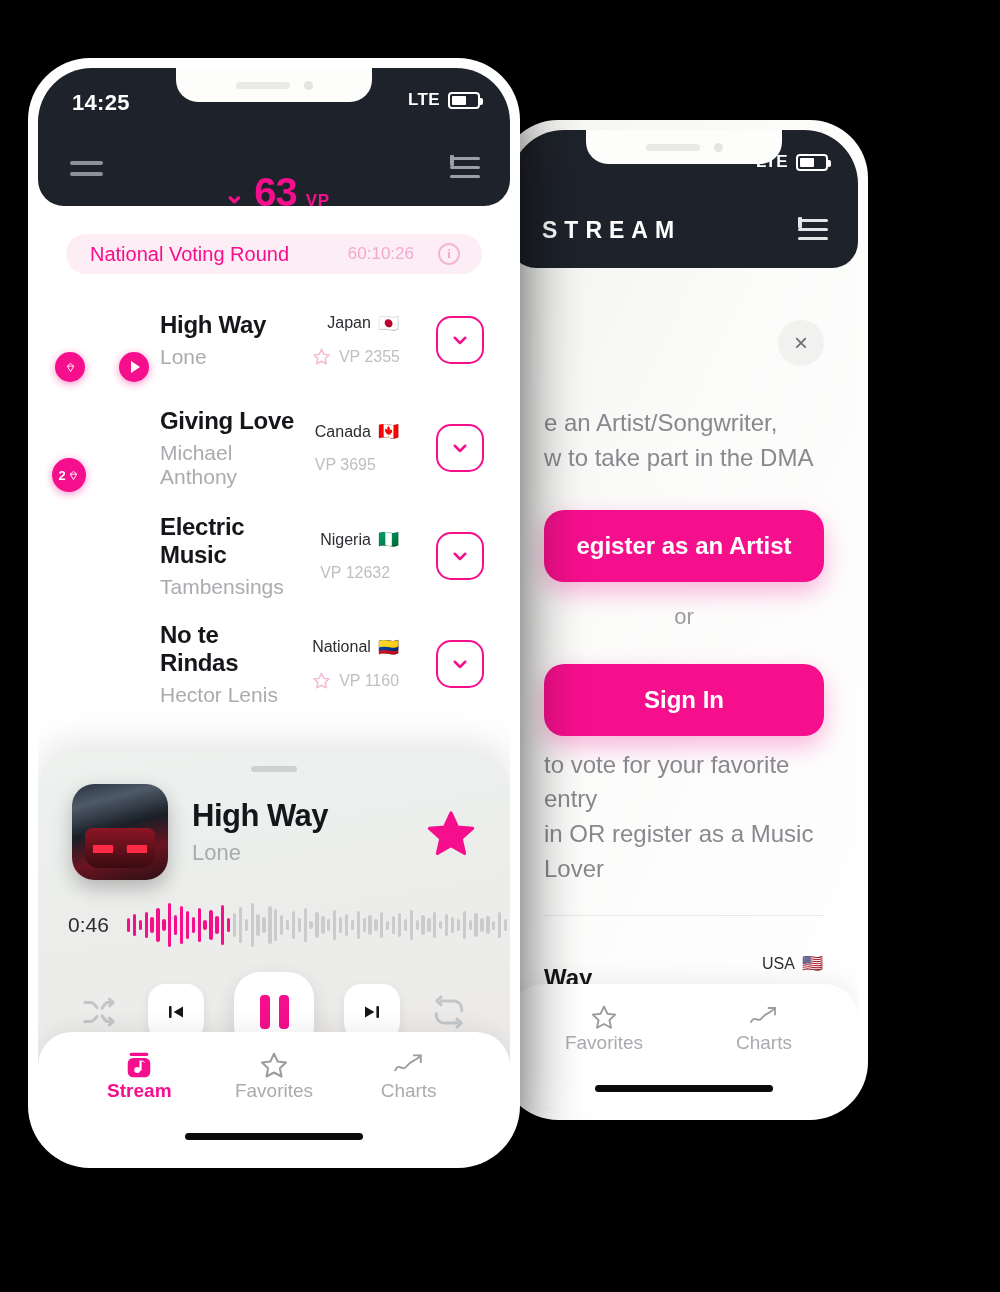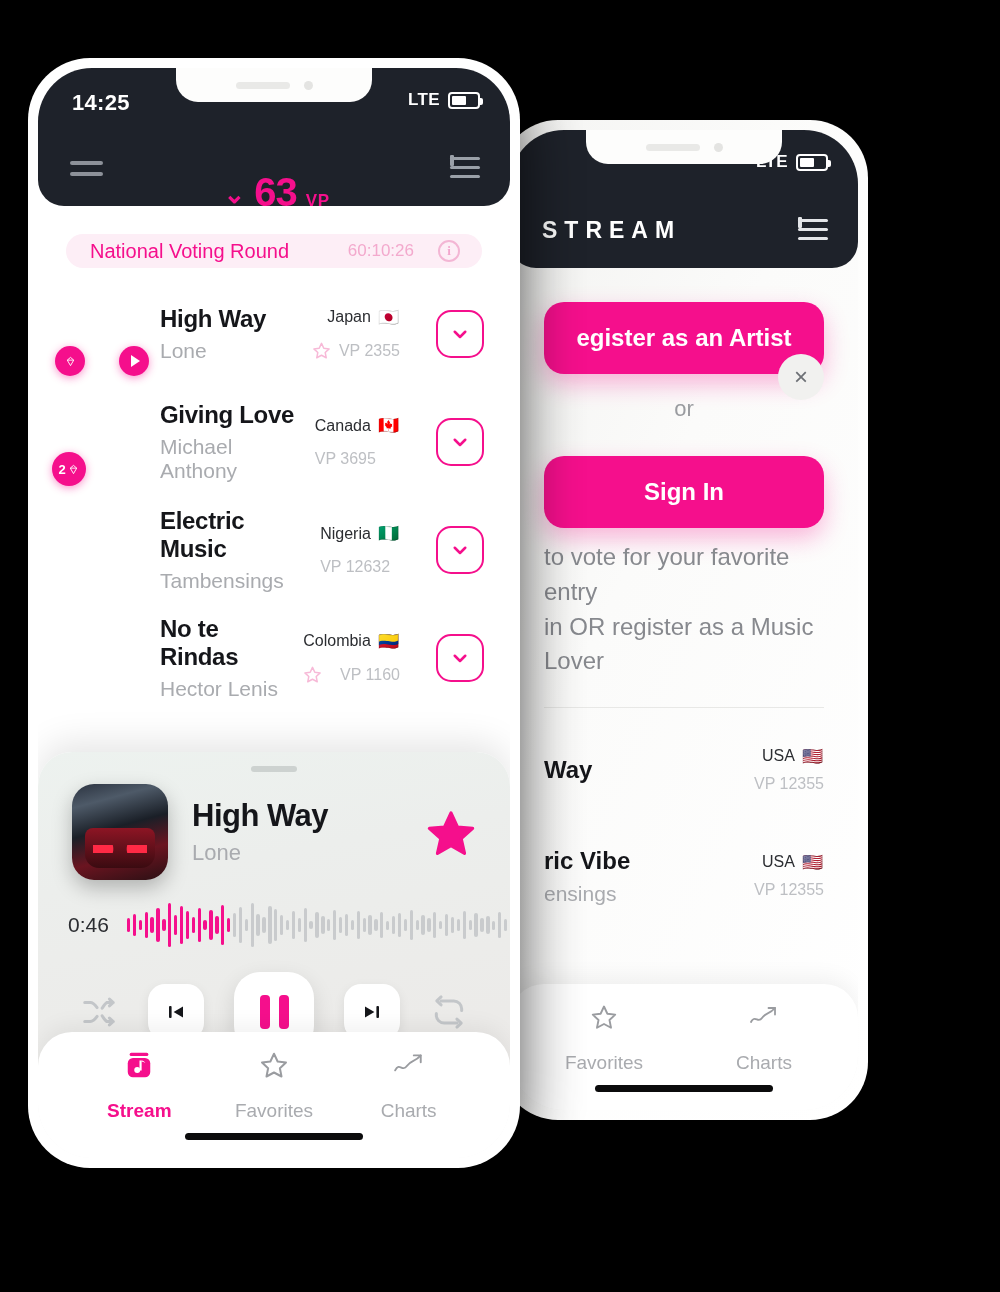--- a/index.html
+++ b/index.html
@@ -92,21 +92,21 @@
   .eq-icon .bar:nth-child(2){ top:11px; }
   .eq-icon .bar:nth-child(3){ top:20px; }
   .eq-icon .knob { position:absolute; width:4px; height:11px; background:#9aa0a8; border-radius:2px; }
   .eq-icon .knob:nth-of-type(1){ left:20px; top:-2px; }
   .eq-icon .knob:nth-of-type(2){ left:7px; top:7px; }
   .eq-icon .knob:nth-of-type(3){ left:14px; top:16px; }
   .eq-icon.light .bar, .eq-icon.light .knob { background:#e3e5e8; }
 
   
   .vote-banner {
-    margin:28px 28px 6px 28px; height:34px; border-radius:26px;
+    margin:28px 28px 6px 28px; height:40px; border-radius:26px;
     background:#fdeef6; display:flex; align-items:center;
     justify-content:space-between; padding:0 22px 0 24px;
   }
   .vote-banner .label { color:#f50f8c; font-size:20px; font-weight:500; }
   .vote-right { display:flex; align-items:center; gap:24px; }
   .vote-banner .timer { color:#f3a9cd; font-size:17px; font-weight:500; }
   .info-ring {
     width:22px; height:22px; border-radius:50%; border:2px solid #f3b6d4;
     color:#f3a6cd; font-size:13px; font-weight:700;
     display:flex; align-items:center; justify-content:center;
@@ -182,21 +182,21 @@
   }
 
   .track-main { flex:1; min-width:0; }
   .track-title { font-size:24px; font-weight:700; color:#15161a; letter-spacing:-.3px; }
   .track-artist { font-size:21px; color:#a9abaf; margin-top:6px; font-weight:400; }
 
   .track-meta { text-align:right; margin-right:16px; }
   .meta-top { display:flex; align-items:center; justify-content:flex-end; gap:8px; }
   .country { font-size:16px; color:#2b2d31; font-weight:500; }
   .flag { font-size:17px; line-height:1; }
-  .meta-bot { display:flex; align-items:center; justify-content:space-between; gap:8px; margin-top:15px; }
+  .meta-bot { display:flex; align-items:center; justify-content:flex-start; gap:8px; margin-top:15px; }
   .vp-text { font-size:16px; color:#bdbfc3; font-weight:500; }
   .star-outline { width:19px; height:19px; display:block; }
 
   .chev-btn {
     width:48px; height:48px; border-radius:15px; border:2.5px solid #f50f8c;
     background:#fff; flex:none; display:flex; align-items:center; justify-content:center;
     cursor:pointer;
   }
   .chev-btn svg { width:18px; height:12px; }
 
@@ -240,21 +240,21 @@
   .ctl-main span { display:block; width:10px; height:34px; border-radius:4px; background:#f50f8c; }
 
   
   .tabbar {
     position:absolute; left:0; right:0; bottom:0; height:126px;
     background:#fff; border-radius:34px 34px 54px 54px;
     box-shadow:0 -6px 22px rgba(0,0,0,.06);
     display:flex; flex-direction:column; align-items:center;
   }
   .tabs { display:flex; width:100%; justify-content:space-around; padding:18px 34px 0 34px; }
-  .tab { display:flex; flex-direction:column; align-items:center; gap:20px; cursor:pointer; width:120px; }
+  .tab { display:flex; flex-direction:column; align-items:center; gap:0; cursor:pointer; width:120px; }
   .tab .ico { height:30px; display:flex; align-items:center; justify-content:center; }
   .tab .lbl { font-size:19px; color:#a9abaf; font-weight:500; }
   .tab.active .lbl { color:#f50f8c; font-weight:700; }
   .home-ind { width:178px; height:7px; border-radius:4px; background:#0b0b0c; margin-top:auto; margin-bottom:18px; }
 
   
   #phone-right .screen { background:linear-gradient(115deg,#f2f2f0 0%,#fbfbfa 40%,#ffffff 100%); }
   .modal-wrap { padding:0 34px; position:relative; }
   .close-btn {
     position:absolute; right:34px; top:52px; width:46px; height:46px; border-radius:50%;
@@ -313,20 +313,24 @@
             <span class="bar"></span>
             <span class="bar"></span>
           <span class="knob"></span>
             <span class="knob"></span>
             <span class="knob"></span>
         </span>
       </div>
 
       <div class="modal-wrap">
         <div class="close-btn">×</div>
+        <div class="modal-text">
+          <div>e an Artist/Songwriter,</div>
+          <div>w to take part in the DMA</div>
+        </div>
         <button class="btn-primary">egister as an Artist</button>
         <div class="or-row">or</div>
         <button class="btn-primary">Sign In</button>
         <div class="modal-sub">
           <div>to vote for your favorite entry</div>
           <div>in OR register as a Music Lover</div>
         </div>
         <div class="divider"></div>
 
         <div class="r-track">
@@ -526,21 +530,21 @@
         <div class="track">
           <span class="art-wrap">
             <span class="art a4"></span>
           </span>
           <span class="track-main">
             <span class="track-title">No te Rindas</span>
             <div class="track-artist">Hector Lenis</div>
           </span>
           <span class="track-meta">
             <span class="meta-top">
-              <span class="country">Colombia</span>
+              <span class="country">National</span>
               <span class="flag">🇨🇴</span>
             </span>
             <span class="meta-bot">
               <svg class="star-outline" viewBox="0 0 24 24" fill="none" stroke="#f7b9d7" stroke-width="1.9" stroke-linejoin="round">
                   <polygon points="12,3 14.9,9.2 21.6,10 16.7,14.6 18,21.2 12,18 6,21.2 7.3,14.6 2.4,10 9.1,9.2"></polygon>
                 </svg>
               <span class="vp-text">VP 1160</span>
             </span>
           </span>
           <span class="chev-btn">

